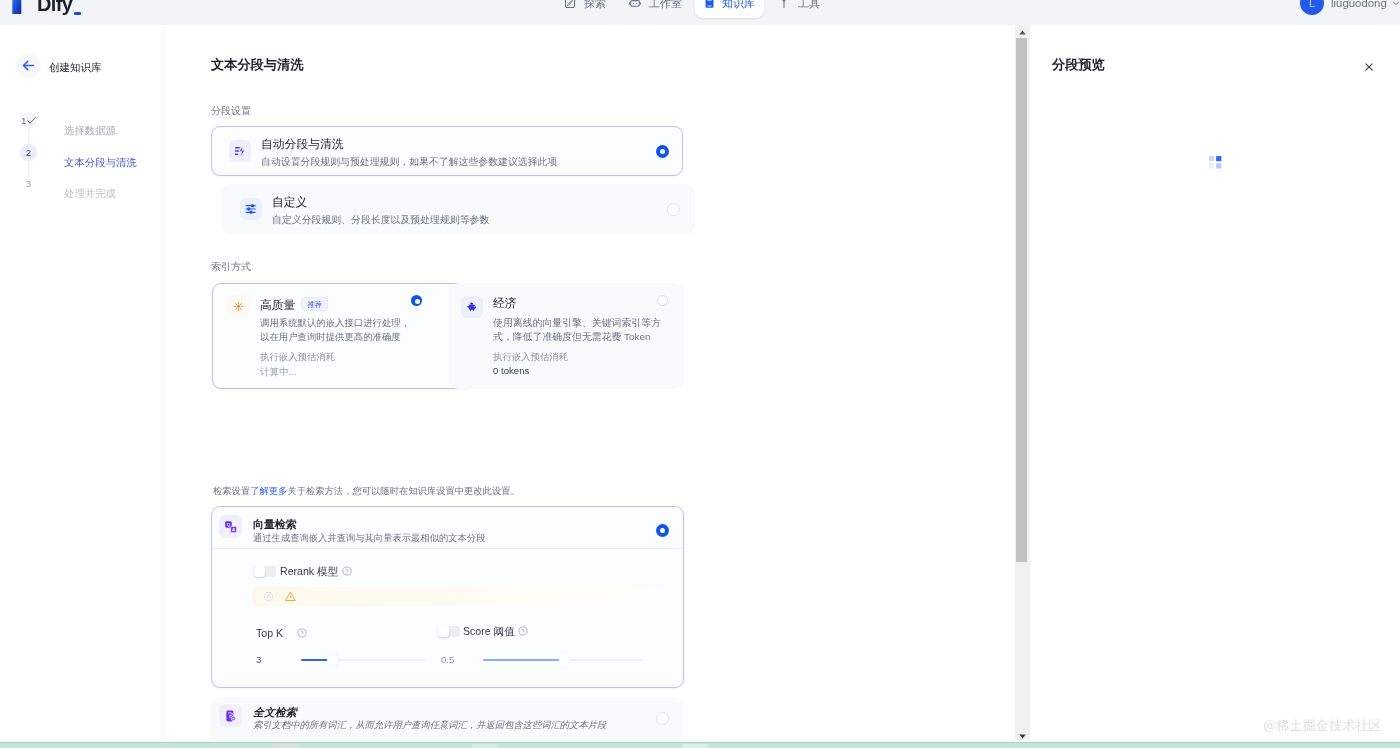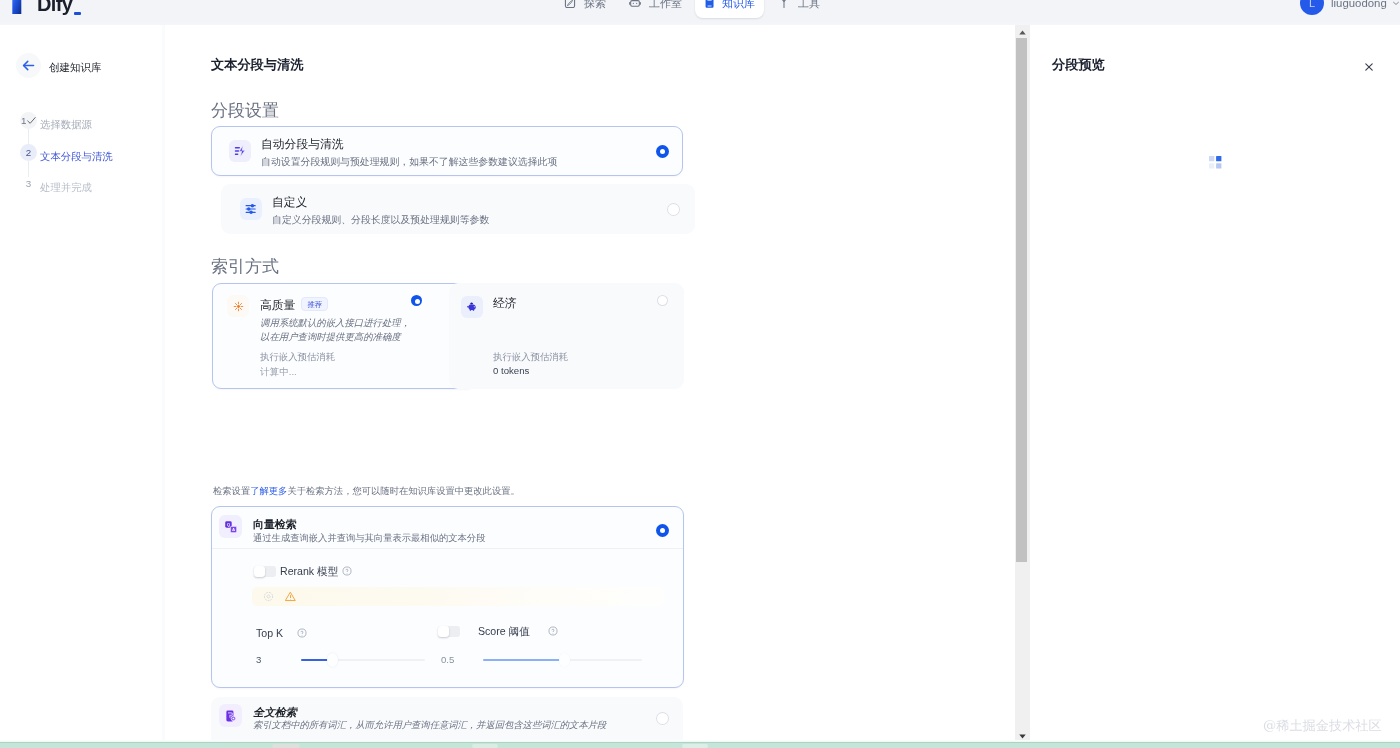--- a/index.html
+++ b/index.html
@@ -49,30 +49,30 @@
   .back-label { position:absolute; left:49px; top:35px; font-size:10.5px; font-weight:500;
                 color:#1d2129; white-space:nowrap; line-height:14px; }
   .steps { position:absolute; left:0; top:0; }
   .step { position:absolute; left:20px; height:17px; display:flex; align-items:center; }
   .step-bullet { width:17px; height:17px; border-radius:50%; display:flex; align-items:center;
                  justify-content:center; font-size:9.8px; flex:none; position:relative; z-index:2;
                  line-height:1; font-family:"Liberation Sans", sans-serif; }
   .step.todo .step-bullet { color:#9ba2b0; }
   .step.done .step-bullet { color:#6f7686; background:#f3f4f6; }
   .step.active .step-bullet { background:#e9edf9; color:#45528a; font-weight:500; }
-  .step-label { font-size:10.4px; white-space:nowrap; margin-left:3px; line-height:17px; position:relative; top:4px; }
+  .step-label { font-size:10.4px; white-space:nowrap; margin-left:27px; line-height:17px; position:relative; top:10px; }
   .step.todo .step-label { color:#b8bec9; }
   .step.done .step-label { color:#a6acb8; }
   .step.active .step-label { color:#4258d6; font-weight:400; }
   .step-line { position:absolute; left:28px; width:1px; background:#ebedf1; }
 
   
   .page-title { position:absolute; left:211px; top:57px; font-size:13.2px; font-weight:700;
                 color:#1a202e; line-height:16px; }
-  .sec-title { font-size:17px; color:#6a7182; line-height:13px; }
+  .sec-title { font-size:10px; color:#6a7182; line-height:13px; }
   .card { border-radius:9px; background:#f9fafc; position:relative; }
   .card.sel { background:#fcfdff; border:1px solid #b6c5ef; box-shadow:0 1px 2px rgba(16,24,40,.04); }
   .card.plain { border:1px solid transparent; }
   .ic-box { width:22px; height:22px; border-radius:6px; display:flex; align-items:center;
             justify-content:center; flex:none; }
   .opt-title { font-size:11.8px; font-weight:400; color:#1d2129; line-height:13px; }
   .opt-desc { font-size:9.9px; color:#6a7182; line-height:14px; }
   .radio { width:13px; height:13px; border-radius:50%; box-shadow:inset 0 0 0 1px #dcdfe5;
            background:#fff; flex:none; position:relative; }
   .radio.on { background:#0f55ec; box-shadow:none; }
@@ -282,36 +282,37 @@
                   <path d="M10.6 10.6 L12.45 12.45"></path>
               <path d="M12.45 3.55 L10.6 5.4"></path>
                   <path d="M5.4 10.6 L3.55 12.45"></path>
             </g>
             <circle cx="8" cy="8" r="2.1" fill="#ee7a21"></circle>
           </svg>
         </span>
         <div style="position:absolute;left:47px;top:11px;white-space:nowrap;">
           <span class="opt-title">高质量</span><span class="badge">推荐</span>
         </div>
-        <div style="position:absolute;left:47px;top:32px;width:150px;font-size:9.4px;font-style:italic;" class="opt-desc">调用系统默认的嵌入接口进行处理，以在用户查询时提供更高的准确度</div>
+        <div style="position:absolute;left:47px;top:32px;width:150px;font-size:9.4px;" class="opt-desc">调用系统默认的嵌入接口进行处理，以在用户查询时提供更高的准确度</div>
         <div class="cost-label" style="position:absolute;left:47px;top:67px;">执行嵌入预估消耗</div>
         <div class="cost-val" style="position:absolute;left:47px;top:82px;">计算中...</div>
         <span class="radio on" style="position:absolute;left:198px;top:11px;width:11px;height:11px;"></span>
       </div>
 
       <div class="card plain" style="position:absolute;left:449px;top:283px;width:235px;height:106px;">
         <span class="ic-box" style="position:absolute;left:11px;top:12px;background:#ebeefb;">
           <svg width="14" height="14" viewBox="0 0 16 16" fill="none">
             <path d="M4.1 7.4 C4.1 5.8 5.6 4.8 7.6 4.8 C10.4 4.8 12.3 6.2 12.3 8.3 C12.3 9.6 11.6 10.6 10.4 11.1 L10.4 12.3 L8.9 12.3 L8.9 11.5 L7.0 11.5 L7.0 12.3 L5.5 12.3 L5.5 11.1 C4.6 10.6 4.1 9.8 4.1 8.8 Z" fill="#3b36d8"></path>
             <path d="M2.4 7.6 C2.4 7.0 3.0 6.6 3.6 6.9 L4.6 7.4 L4.2 8.9 L3.2 8.6 C2.7 8.5 2.4 8.1 2.4 7.6 Z" fill="#3b36d8"></path>
             <path d="M6.1 4.9 C5.7 3.9 6.3 2.8 7.5 2.8 C8.6 2.8 9.3 3.7 9.1 4.7 Z" fill="#1e1b9e"></path>
             <circle cx="10.6" cy="7.7" r="0.62" fill="#fff"></circle>
           </svg>
         </span>
         <div style="position:absolute;left:43px;top:13px;" class="opt-title">经济</div>
+        <div style="position:absolute;left:43px;top:32px;width:172px;font-size:9.9px;" class="opt-desc">使用离线的向量引擎、关键词索引等方式，降低了准确度但无需花费 Token</div>
         <div class="cost-label" style="position:absolute;left:43px;top:67px;">执行嵌入预估消耗</div>
         <div class="cost-val" style="position:absolute;left:43px;top:81px;color:#3d4455;">0 tokens</div>
         <span class="radio" style="position:absolute;left:207px;top:11px;width:11px;height:11px;"></span>
       </div>
 
 
       <div style="position:absolute;left:213px;top:486px;font-size:9.3px;color:#6a7182;white-space:nowrap;line-height:11px;">
         <span>检索设置</span><a class="linkblue" style="text-decoration:none;">了解更多</a><span>关于检索方法，您可以随时在知识库设置中更改此设置。</span>
       </div>
 
@@ -362,21 +363,21 @@
           <span style="font-size:10.6px;font-weight:500;color:#363d4d;line-height:11px;">Top K</span>
           <span class="helpico">
             <svg width="10" height="10" viewBox="0 0 12 12" fill="none" stroke="#a2a9b6" stroke-width="1">
                   <circle cx="6" cy="6" r="4.85"></circle>
                   <path d="M4.7 4.55 a1.3 1.3 0 0 1 2.5 .45 c0 .9 -1.2 1 -1.2 1.8" stroke-linecap="round"></path>
                   <circle cx="6" cy="8.8" r="0.5" fill="#a2a9b6" stroke="none"></circle>
                 </svg>
           </span>
         </div>
 
-        <div style="position:absolute;left:226px;top:119px;display:flex;align-items:center;gap:18px;">
+        <div style="position:absolute;left:226px;top:119px;display:flex;align-items:center;gap:3px;">
           <span class="toggle big"></span>
           <span style="font-size:10.6px;font-weight:500;color:#363d4d;line-height:11px;">Score 阈值</span>
           <span class="helpico">
             <svg width="10" height="10" viewBox="0 0 12 12" fill="none" stroke="#a2a9b6" stroke-width="1">
                   <circle cx="6" cy="6" r="4.85"></circle>
                   <path d="M4.7 4.55 a1.3 1.3 0 0 1 2.5 .45 c0 .9 -1.2 1 -1.2 1.8" stroke-linecap="round"></path>
                   <circle cx="6" cy="8.8" r="0.5" fill="#a2a9b6" stroke="none"></circle>
                 </svg>
           </span>
         </div>

